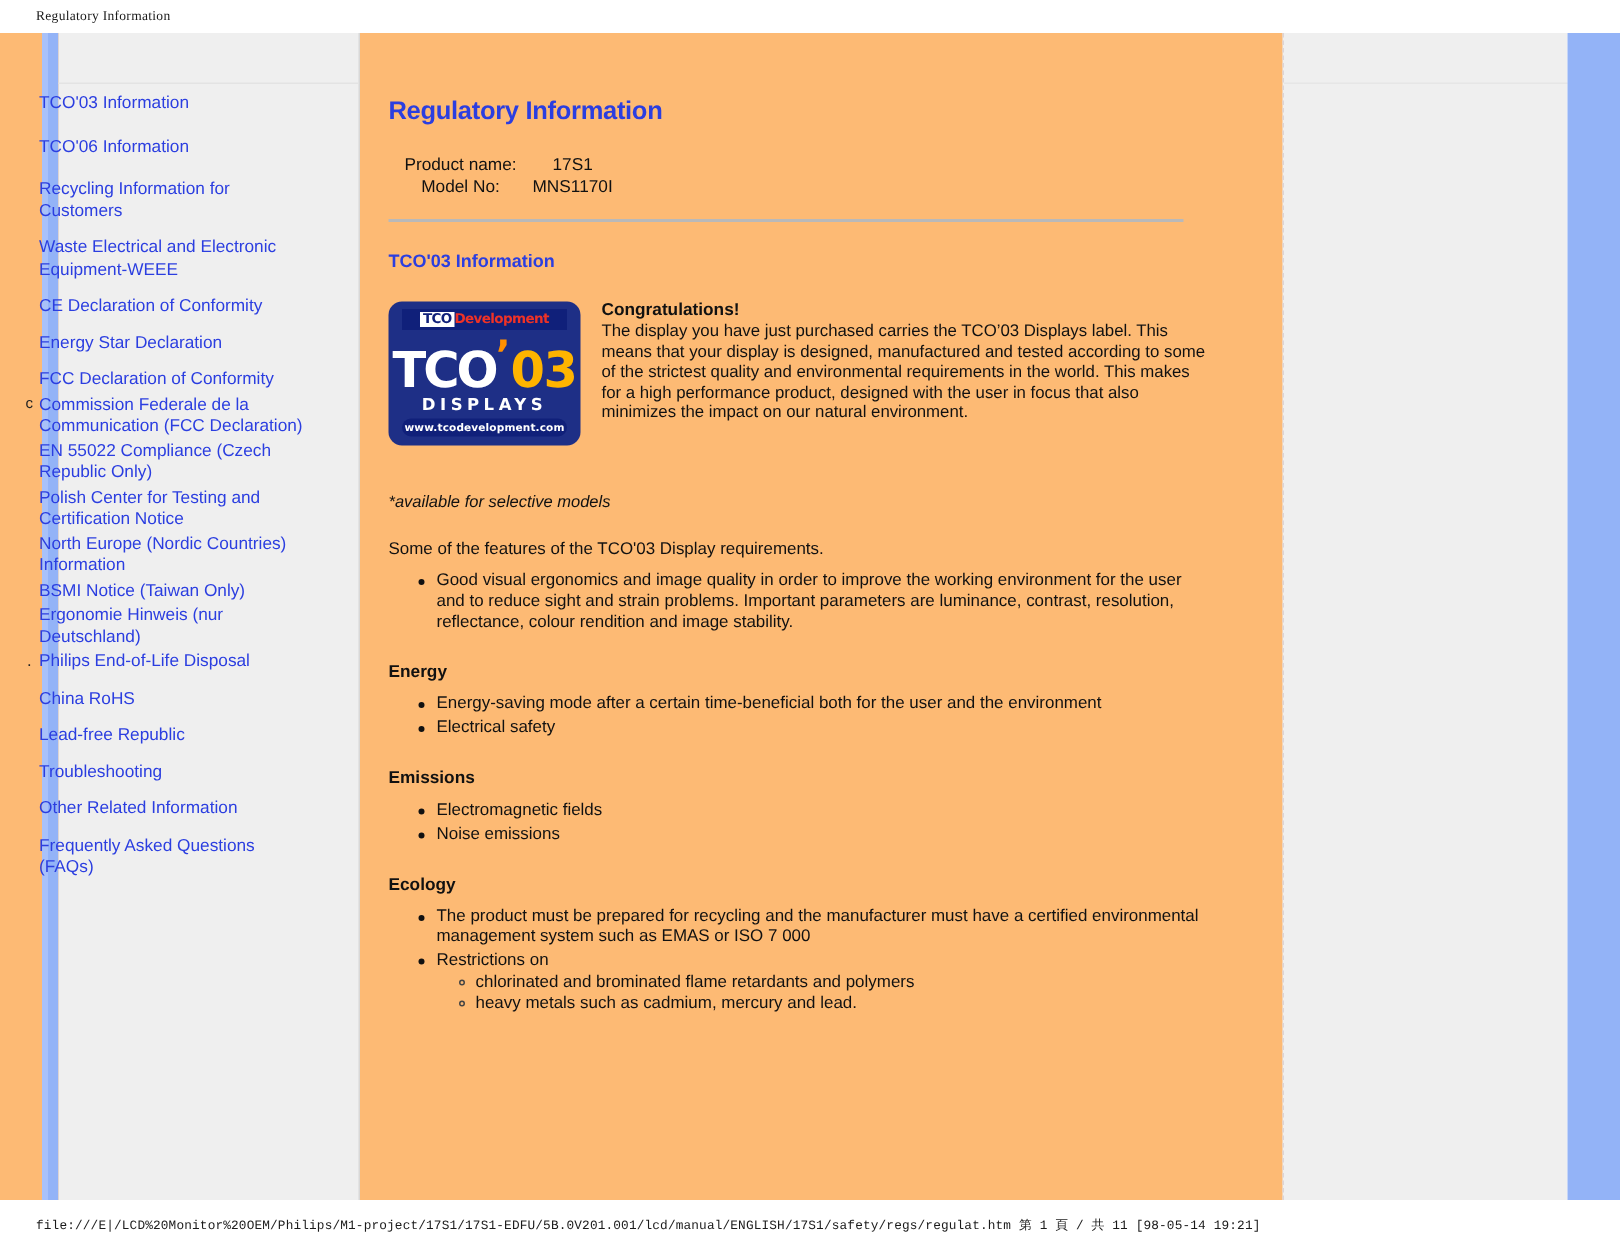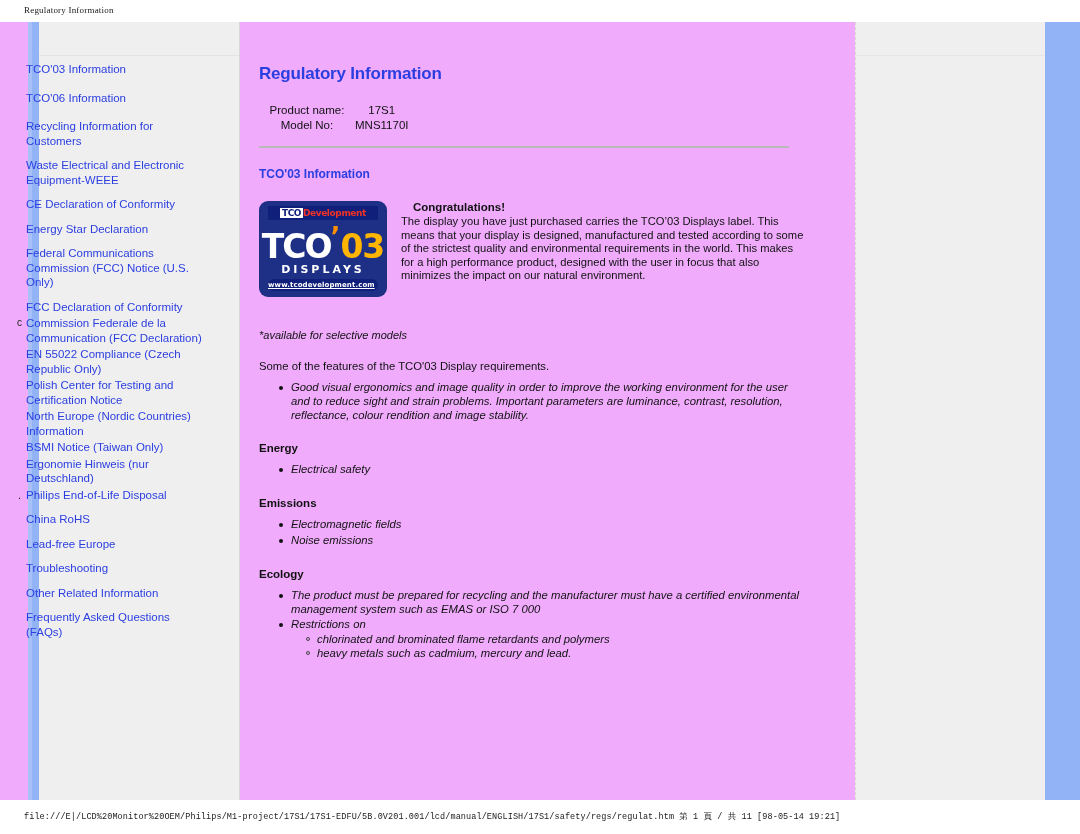--- a/index.html
+++ b/index.html
@@ -27,21 +27,21 @@
     white-space: nowrap;
   }
 
   
   .page {
     position: absolute;
     left: 0;
     top: 22px;
     width: 888px;
     height: 778px;
-    background: #f0abfc;
+    background: #fdba74;
   }
 
   
   .left-blue-bar {
     position: absolute;
     left: 28px;
     top: 0;
     width: 11px;
     height: 778px;
     background: #93b3f7;
@@ -249,35 +249,35 @@
     position: absolute;
     left: 9px;
     right: 9px;
     bottom: 6px;
     height: 12px;
     background: #10207a;
     border-radius: 6px;
     color: #ffffff;
     font-size: 7px;
     font-weight: bold;
+    text-align: center;
     line-height: 12px;
     letter-spacing: 0.1px;
     font-family: "DejaVu Sans", sans-serif;
-    text-decoration: underline;
   }
 
   .congrats {
     margin-left: 14px;
     flex: 1 1 auto;
   }
   .congrats-title {
     font-size: 11.5px;
     font-weight: bold;
     color: #111;
-    margin: 0 0 2px 12px;
+    margin: 0 0 2px 0;
   }
   .congrats-body {
     font-size: 11.2px;
     line-height: 13.6px;
     color: #111;
     margin: 0;
   }
 
   .note-italic {
     margin-top: 32px;
@@ -296,21 +296,20 @@
     font-weight: bold;
     color: #111;
     margin: 22px 0 0 0;
   }
   h3.sub-head.sm-gap { margin-top: 20px; }
 
   ul.feature-list {
     margin: 9px 0 0 0;
     padding-left: 32px;
     list-style: none;
-    font-style: italic;
   }
   ul.feature-list > li {
     font-size: 11.3px;
     line-height: 13.8px;
     color: #111;
     position: relative;
     margin-bottom: 2px;
   }
   ul.feature-list > li::before {
     content: "";
@@ -400,31 +399,30 @@
   <div class="sidebar"></div>
   <div class="sidebar-sep"></div>
 
   <nav class="nav" id="nav-container">
       <a class="nav-item gap-lg"><span>TCO'03 Information</span></a>
       <a class="nav-item gap-lg"><span>TCO'06 Information</span></a>
       <a class="nav-item"><span>Recycling Information for Customers</span></a>
       <a class="nav-item"><span>Waste Electrical and Electronic Equipment-WEEE</span></a>
       <a class="nav-item"><span>CE Declaration of Conformity</span></a>
       <a class="nav-item"><span>Energy Star Declaration</span></a>
-      <a class="nav-item"><span>Federal Communications Commission (FCC) Notice (U.S. Only)</span></a>
       <a class="nav-item tight"><span>FCC Declaration of Conformity</span></a>
       <a class="nav-item tight nav-bullet-c"><span>Commission Federale de la Communication (FCC Declaration)</span></a>
       <a class="nav-item tight"><span>EN 55022 Compliance (Czech Republic Only)</span></a>
       <a class="nav-item tight"><span>Polish Center for Testing and Certification Notice</span></a>
       <a class="nav-item tight"><span>North Europe (Nordic Countries) Information</span></a>
       <a class="nav-item tight"><span>BSMI Notice (Taiwan Only)</span></a>
       <a class="nav-item tight"><span>Ergonomie Hinweis (nur Deutschland)</span></a>
       <a class="nav-item nav-bullet-dot"><span>Philips End-of-Life Disposal</span></a>
       <a class="nav-item"><span>China RoHS</span></a>
-      <a class="nav-item"><span>Lead-free Europe</span></a>
+      <a class="nav-item"><span>Lead-free Republic</span></a>
       <a class="nav-item"><span>Troubleshooting</span></a>
       <a class="nav-item"><span>Other Related Information</span></a>
       <a class="nav-item"><span>Frequently Asked Questions (FAQs)</span></a>
     </nav>
 
   <div class="content">
 
     <h1 class="page-title">Regulatory Information</h1>
 
     <table class="product-table">
@@ -469,20 +467,21 @@
 
     <div class="note-italic">*available for selective models</div>
     <div class="plain-para">Some of the features of the TCO'03 Display requirements.</div>
 
     <div id="sections-container">
         <ul class="feature-list">
           <li><span>Good visual ergonomics and image quality in order to improve the working environment for the user and to reduce sight and strain problems. Important parameters are luminance, contrast, resolution, reflectance, colour rendition and image stability.</span></li>
         </ul>
         <h3 class="sub-head sm-gap">Energy</h3>
         <ul class="feature-list">
+          <li><span>Energy-saving mode after a certain time-beneficial both for the user and the environment</span></li>
           <li><span>Electrical safety</span></li>
         </ul>
         <h3 class="sub-head sm-gap">Emissions</h3>
         <ul class="feature-list">
           <li><span>Electromagnetic fields</span></li>
           <li><span>Noise emissions</span></li>
         </ul>
         <h3 class="sub-head sm-gap">Ecology</h3>
         <ul class="feature-list">
           <li><span>The product must be prepared for recycling and the manufacturer must have a certified environmental management system such as EMAS or ISO 7 000</span></li>

